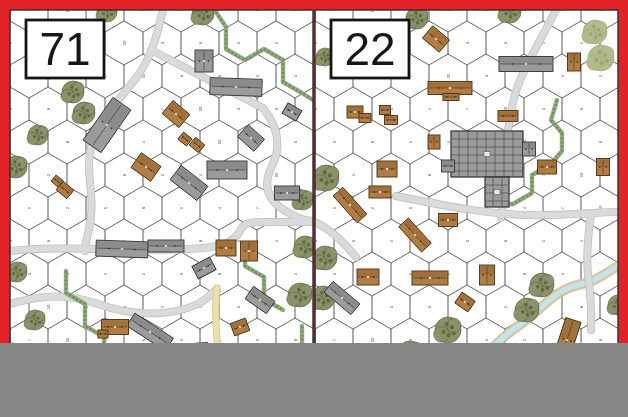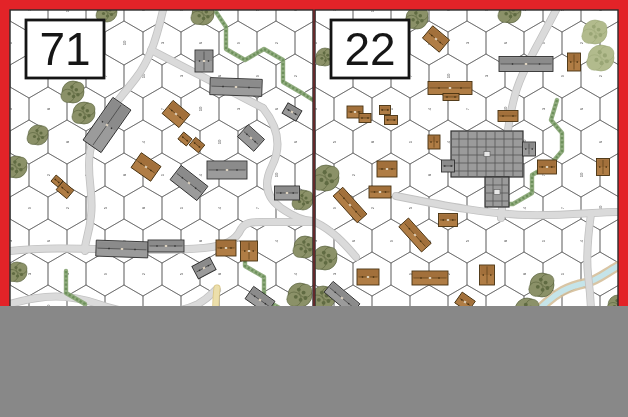--- a/index.html
+++ b/index.html
@@ -1,17 +1,17 @@
 <!DOCTYPE html>
 <html><head>
 <meta charset="utf-8">
 <style>
   html,body{margin:0;padding:0;background:#888;}
   #screenshot-root{
-    position:relative;width:628px;height:306px;overflow:hidden;
+    position:relative;width:628px;height:343px;overflow:hidden;
     font-family:"Liberation Sans",sans-serif;
   }
   #map-svg{display:block;width:628px;height:417px;}
 </style>
 </head>
 <body>
 
 <div id="screenshot-root">
   <svg id="map-svg" viewBox="0 0 628 417" xmlns="http://www.w3.org/2000/svg">
       <rect x="0" y="0" width="628" height="417" fill="#e32328"></rect>

